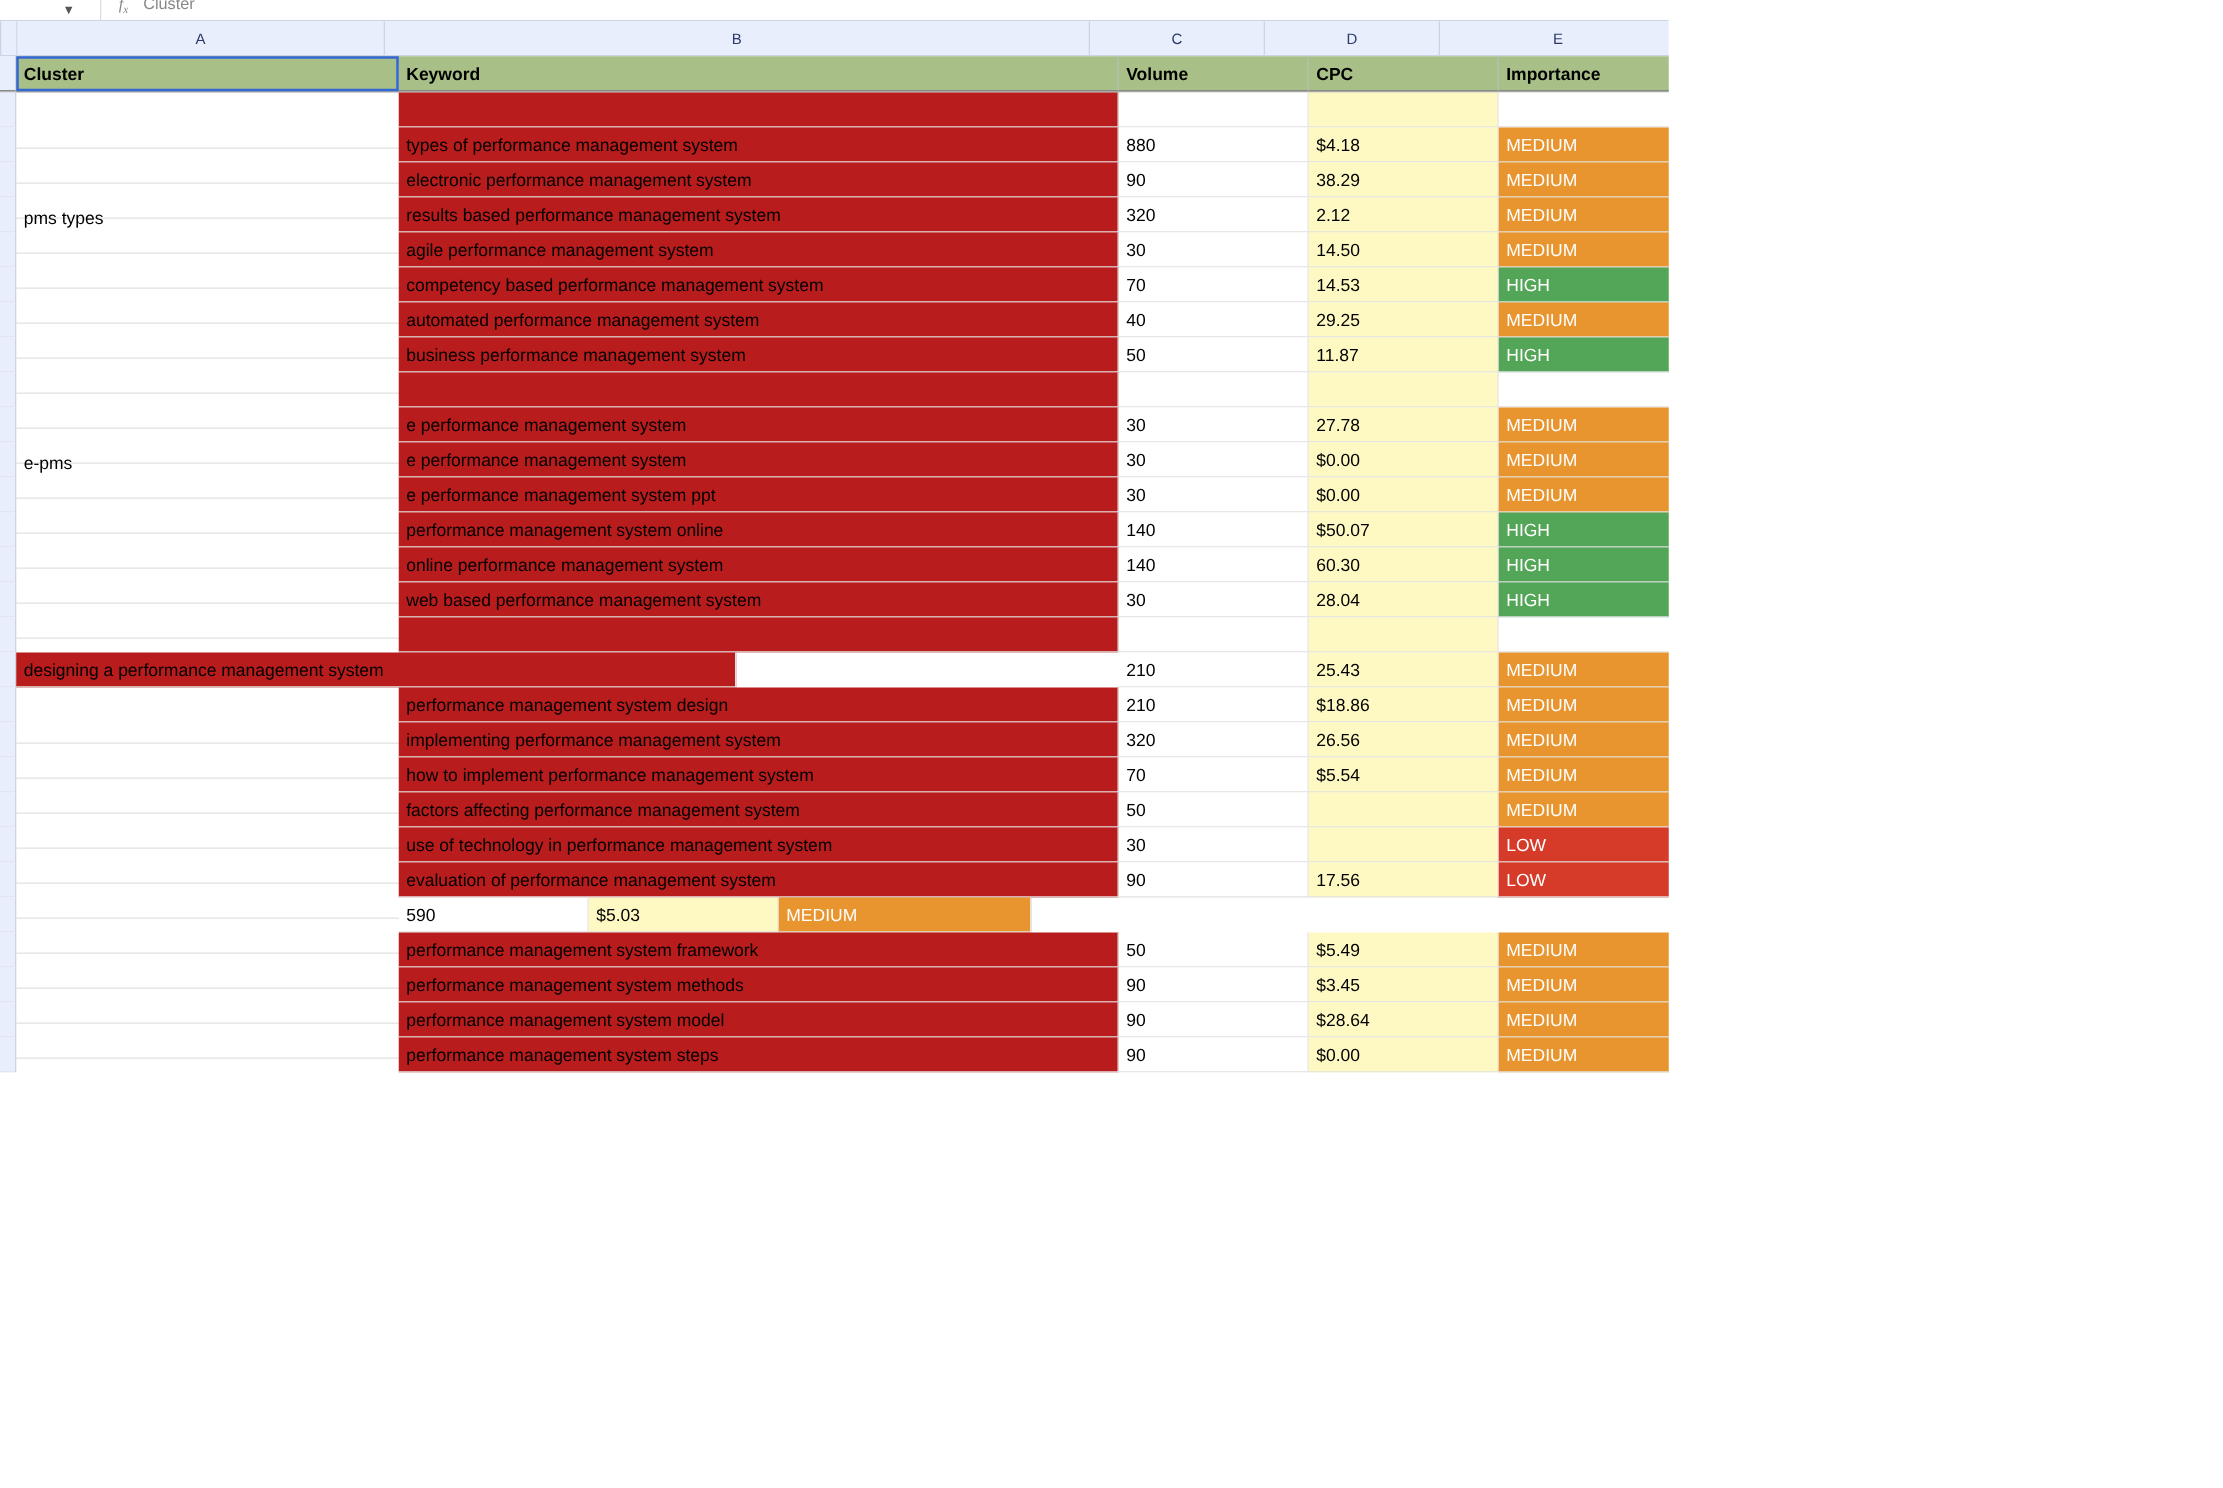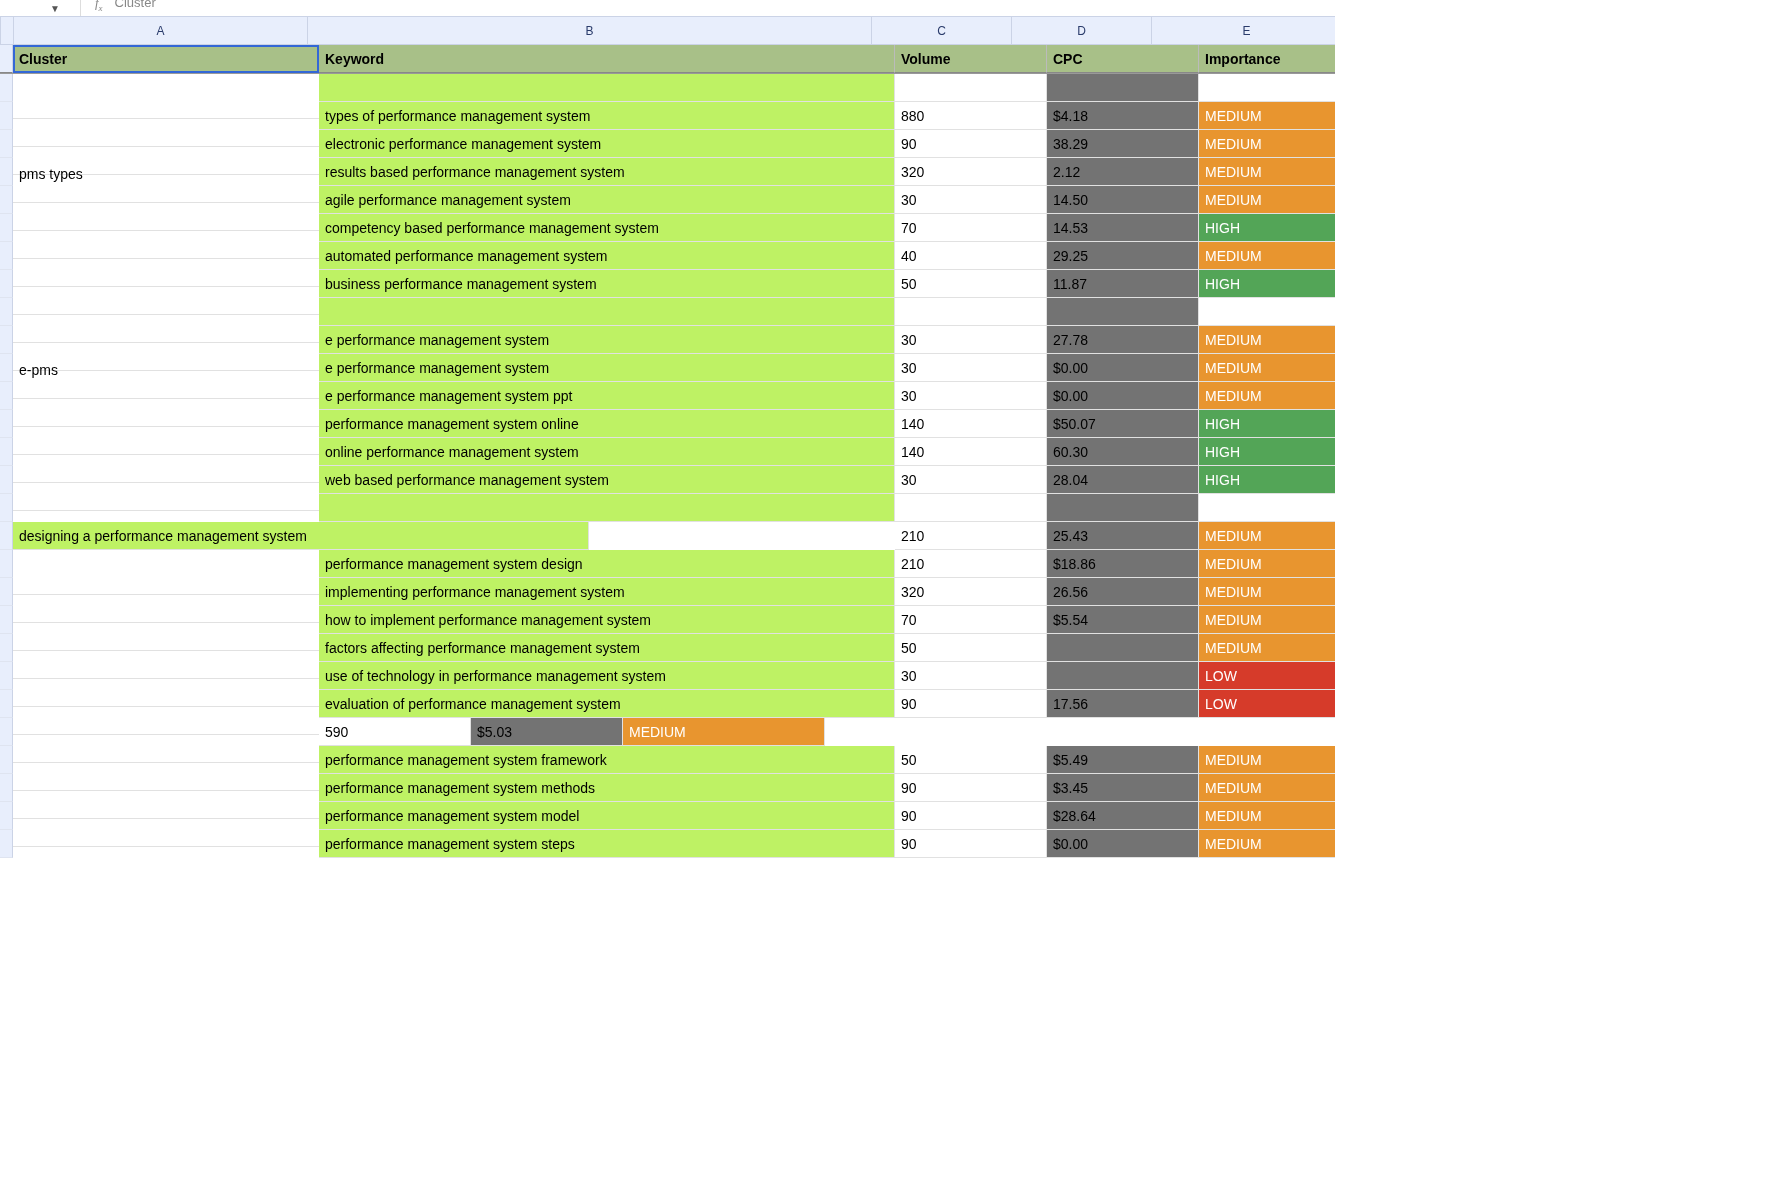--- a/index.html
+++ b/index.html
@@ -24,23 +24,23 @@
 
 .hdrrow .cell{background:#a8c088;font-weight:700;font-size:14px;padding:0 6px;display:flex;align-items:center;border-right:1px solid #bbb;border-bottom:1px solid #888;}
 .hdrrow .gutter{background:#e8eefc;border-right:1px solid #cbd3e6;border-bottom:1px solid #888;}
 .hdrrow{border-bottom:1px solid #999;}
 
 .hdrrow .cA{outline:2px solid #3367d6;outline-offset:-2px;position:relative;z-index:3;}
 
 .datarow .gutter{background:#e8eefc;border-right:1px solid #cbd3e6;border-bottom:1px solid #dfe4f0;}
 .datarow .cell{border-right:1px solid #e1e1e1;border-bottom:1px solid #e1e1e1;padding:0 6px;display:flex;align-items:center;font-size:14px;}
 .datarow .cA{background:#fff;margin-top:44px;}
-.datarow .cB{background:#bef264;}
+.datarow .cB{background:#b91c1c;}
 .datarow .cC{background:#fff;}
-.datarow .cD{background:#737373;}
+.datarow .cD{background:#fef9c3;}
 .datarow .cE{background:#fff;}
 .imp{font-weight:400;color:#fff;}
 .imp-MEDIUM{background:#e8952f !important;}
 .imp-HIGH{background:#53a557 !important;}
 .imp-LOW{background:#d63b2a !important;text-align:center;}
 .datarow .cE.blank{background:#fff !important;}
 .colhdr .gutter{border-left:1px solid #cbd3e6;}
 </style>
 </head>
 <body>

